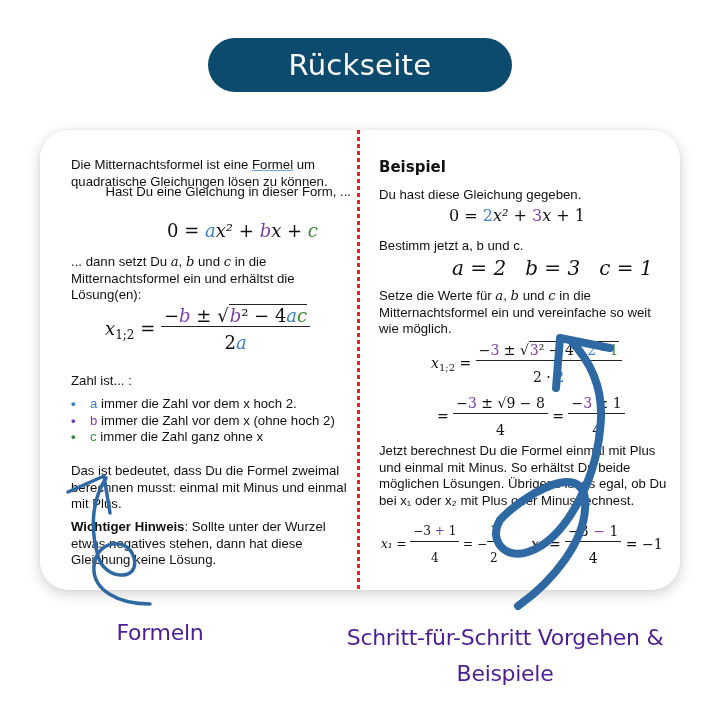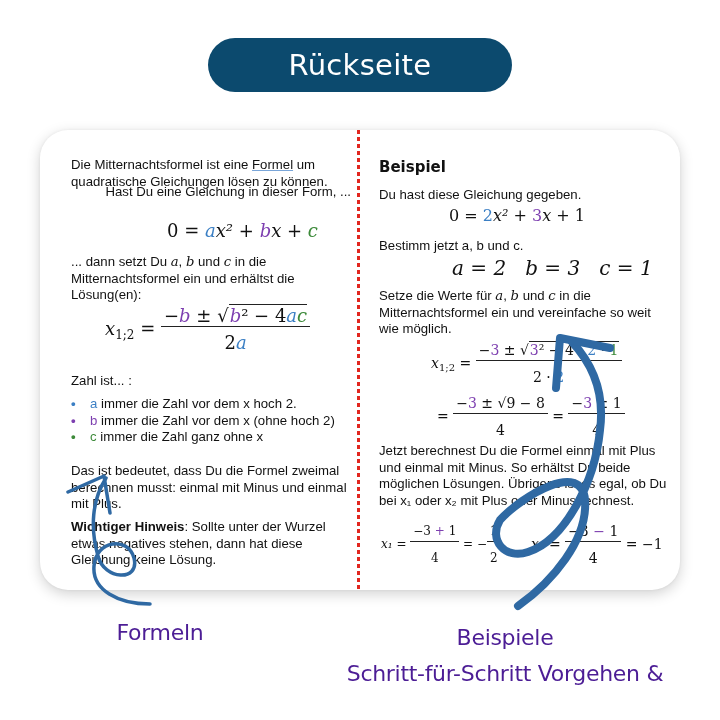--- a/index.html
+++ b/index.html
@@ -164,15 +164,15 @@
     <path stroke-width="3.5" d="M150 604 C 118 604, 92 590, 94 566 C 96 540, 128 536, 134 558 C 140 582, 104 580, 98 556 C 90 528, 92 500, 106 478"></path>
     <path stroke-width="3.5" d="M68 492 L 104 476 L 110 513"></path>
 
     <path stroke-width="8" d="M518 606 C 552 582, 588 540, 585 500 C 582 460, 522 496, 500 520 C 488 540, 505 560, 528 552 C 565 540, 595 482, 600 430 C 604 400, 598 370, 572 342"></path>
     <path stroke-width="8" d="M556 388 L 560 338 L 610 348"></path>
   </g>
 </svg>
 
 <div class="caption" style="left:60px; top:620px; width:200px;">Formeln</div>
 <div class="caption" style="left:310px; top:620px; width:390px; line-height:36px;">
+  <div>Schritt-für-Schritt Vorgehen &amp;</div>
   <div>Beispiele</div>
-  <div>Schritt-für-Schritt Vorgehen &amp;</div>
 </div>
 
 </body></html>

